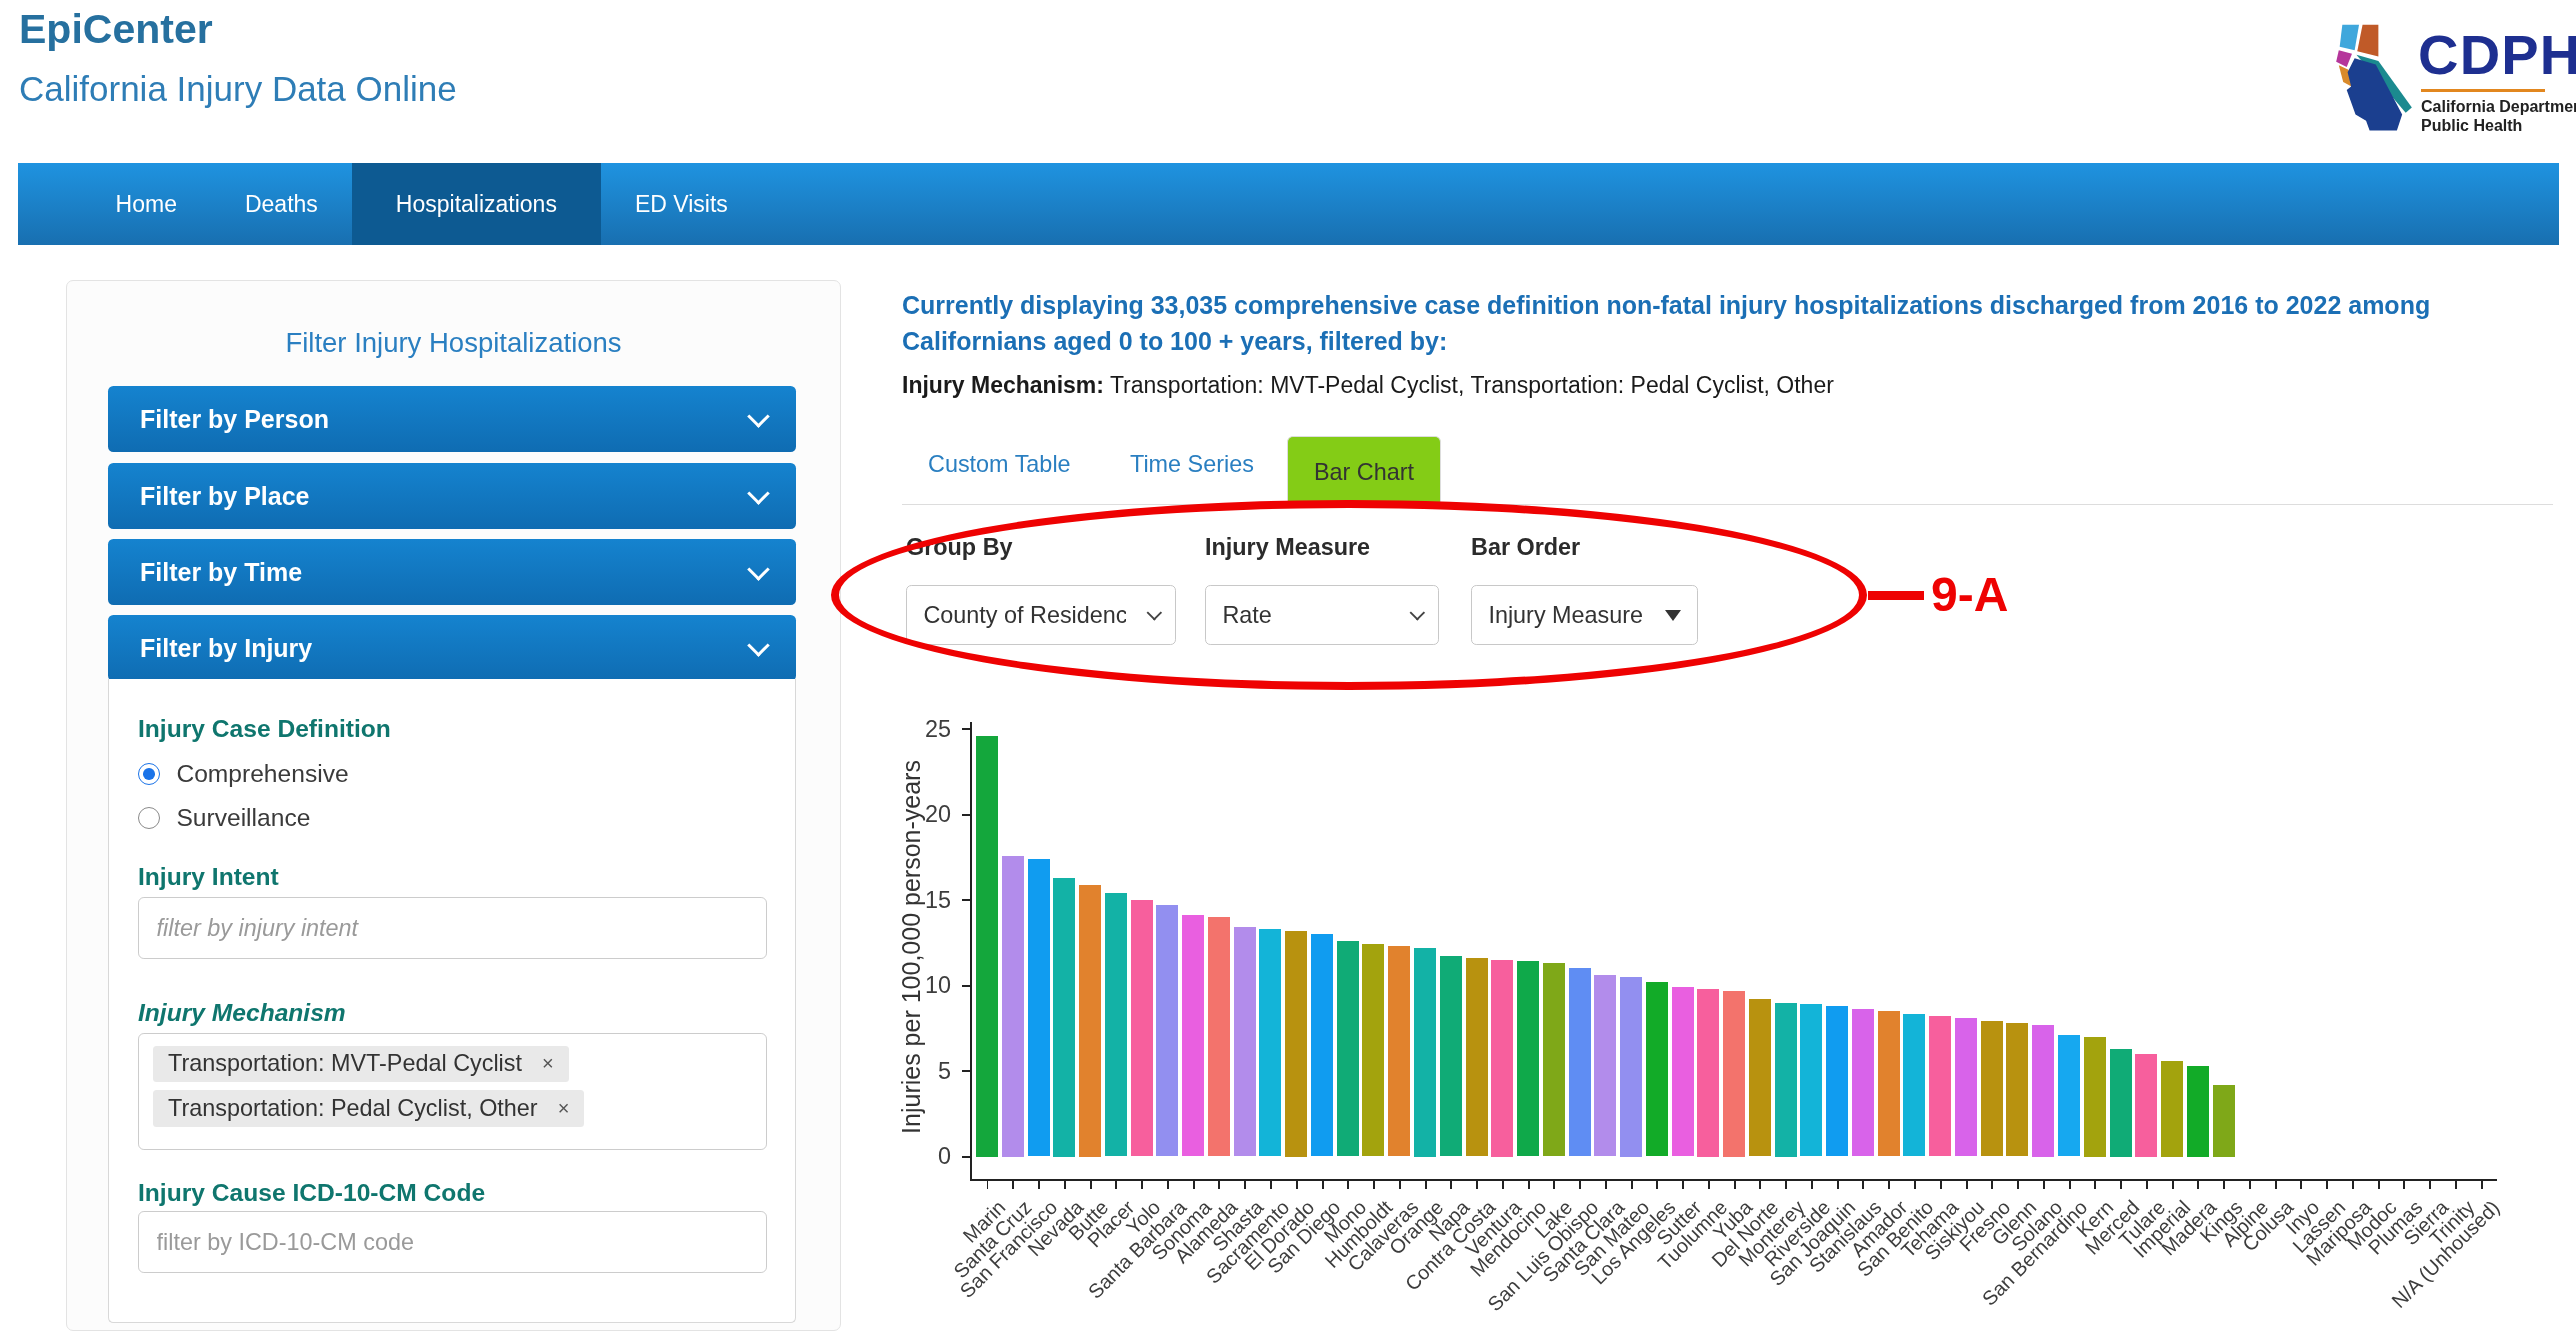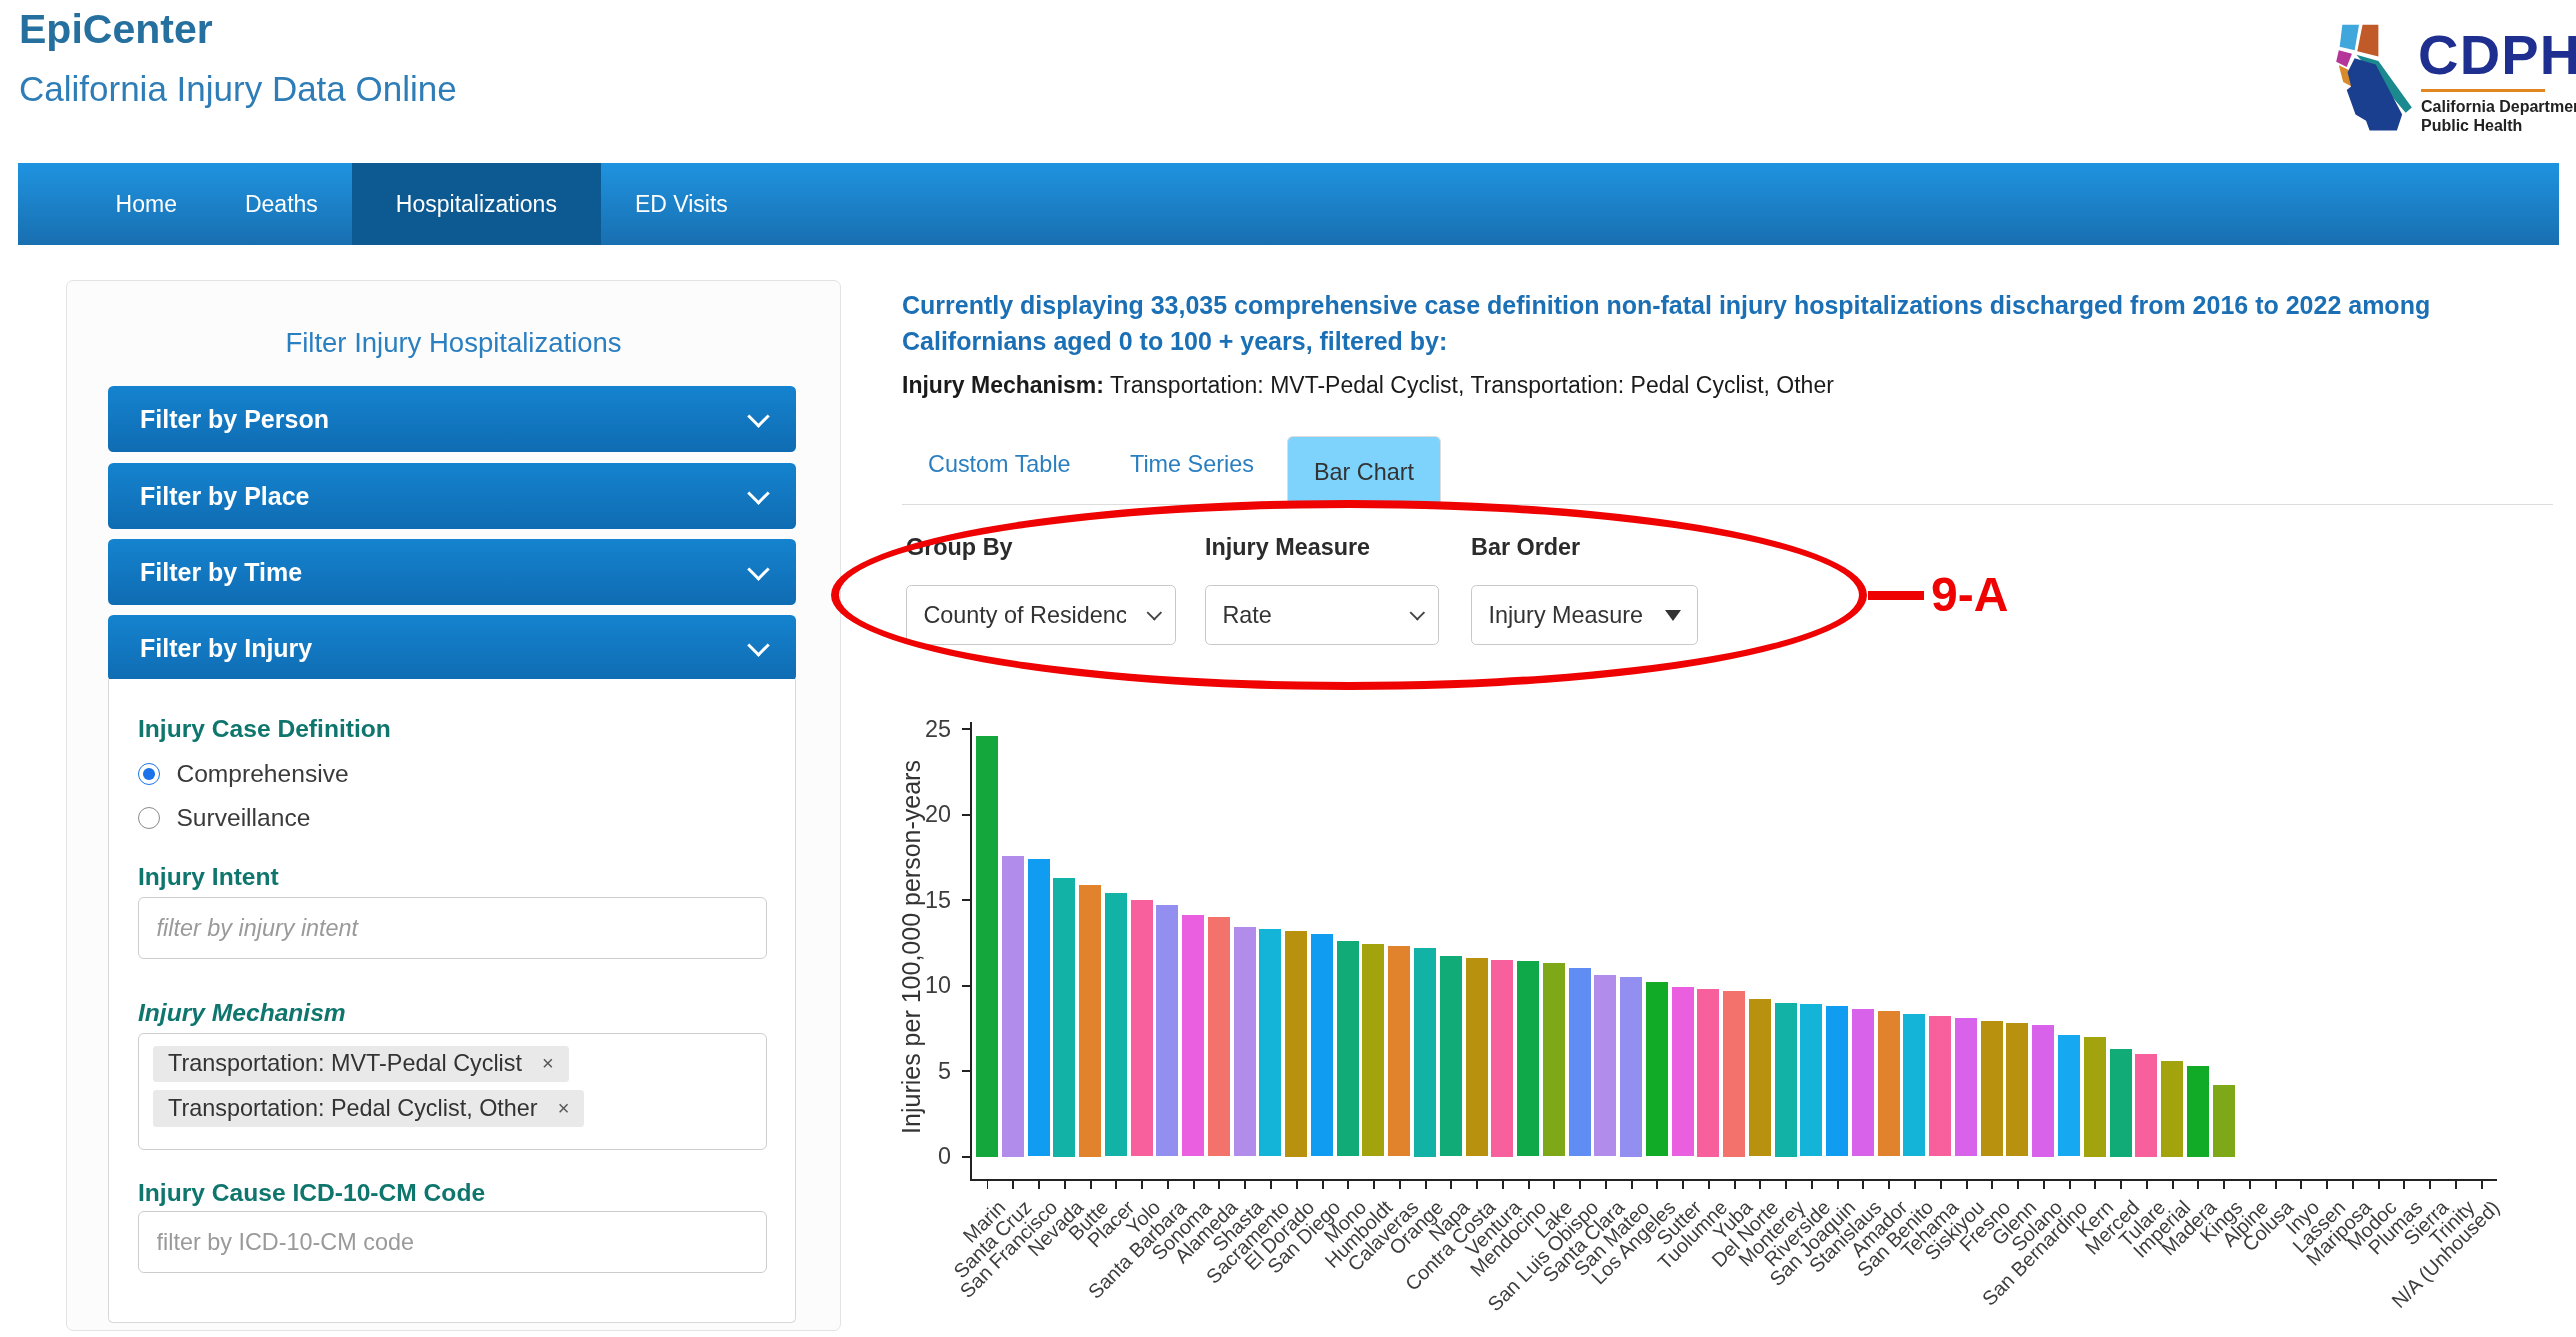--- a/index.html
+++ b/index.html
@@ -59,21 +59,21 @@
   #input-icd{top:1211px;}
 
   
   #summary{left:902px;top:287px;width:1581px;font-size:25px;font-weight:bold;color:#1b6fb5;line-height:1.45;}
   #filters-line{left:902px;top:372px;width:1639px;font-size:23px;color:#1a1a1a;}
   #filters-line b{font-weight:bold;}
 
   
   .tab-link{top:451px;font-size:23.4px;color:#2a7fc1;cursor:pointer;}
   #tab-custom{left:928px;} #tab-series{left:1130px;}
-  #tab-bar{left:1287px;top:436px;width:152px;height:70px;background:#7dd3fc;border:1.2px solid #ddd;border-bottom:none;
+  #tab-bar{left:1287px;top:436px;width:152px;height:70px;background:#84cc16;border:1.2px solid #ddd;border-bottom:none;
        border-radius:5.9px 5.9px 0 0;display:flex;align-items:center;justify-content:center;
        font-size:23.4px;color:#333;z-index:3;cursor:pointer;}
   #tab-underline{left:902px;top:504px;width:1651px;height:1.2px;background:#ddd;}
 
   
   .ctl-label{top:534px;font-size:23.4px;font-weight:bold;color:#2b2b2b;}
   #lbl-groupby{left:906px;} #lbl-measure{left:1205px;} #lbl-order{left:1471px;}
   .select{top:585px;height:60px;background:#fff;border:1.2px solid #c8c8c8;border-radius:5.3px;
       display:flex;align-items:center;padding:0 16.4px;box-sizing:border-box;font-size:23.4px;color:#333;cursor:pointer;}
   #sel-groupby{left:906px;width:270px;} #sel-measure{left:1205px;width:234px;} #sel-order{left:1471px;width:227px;}

